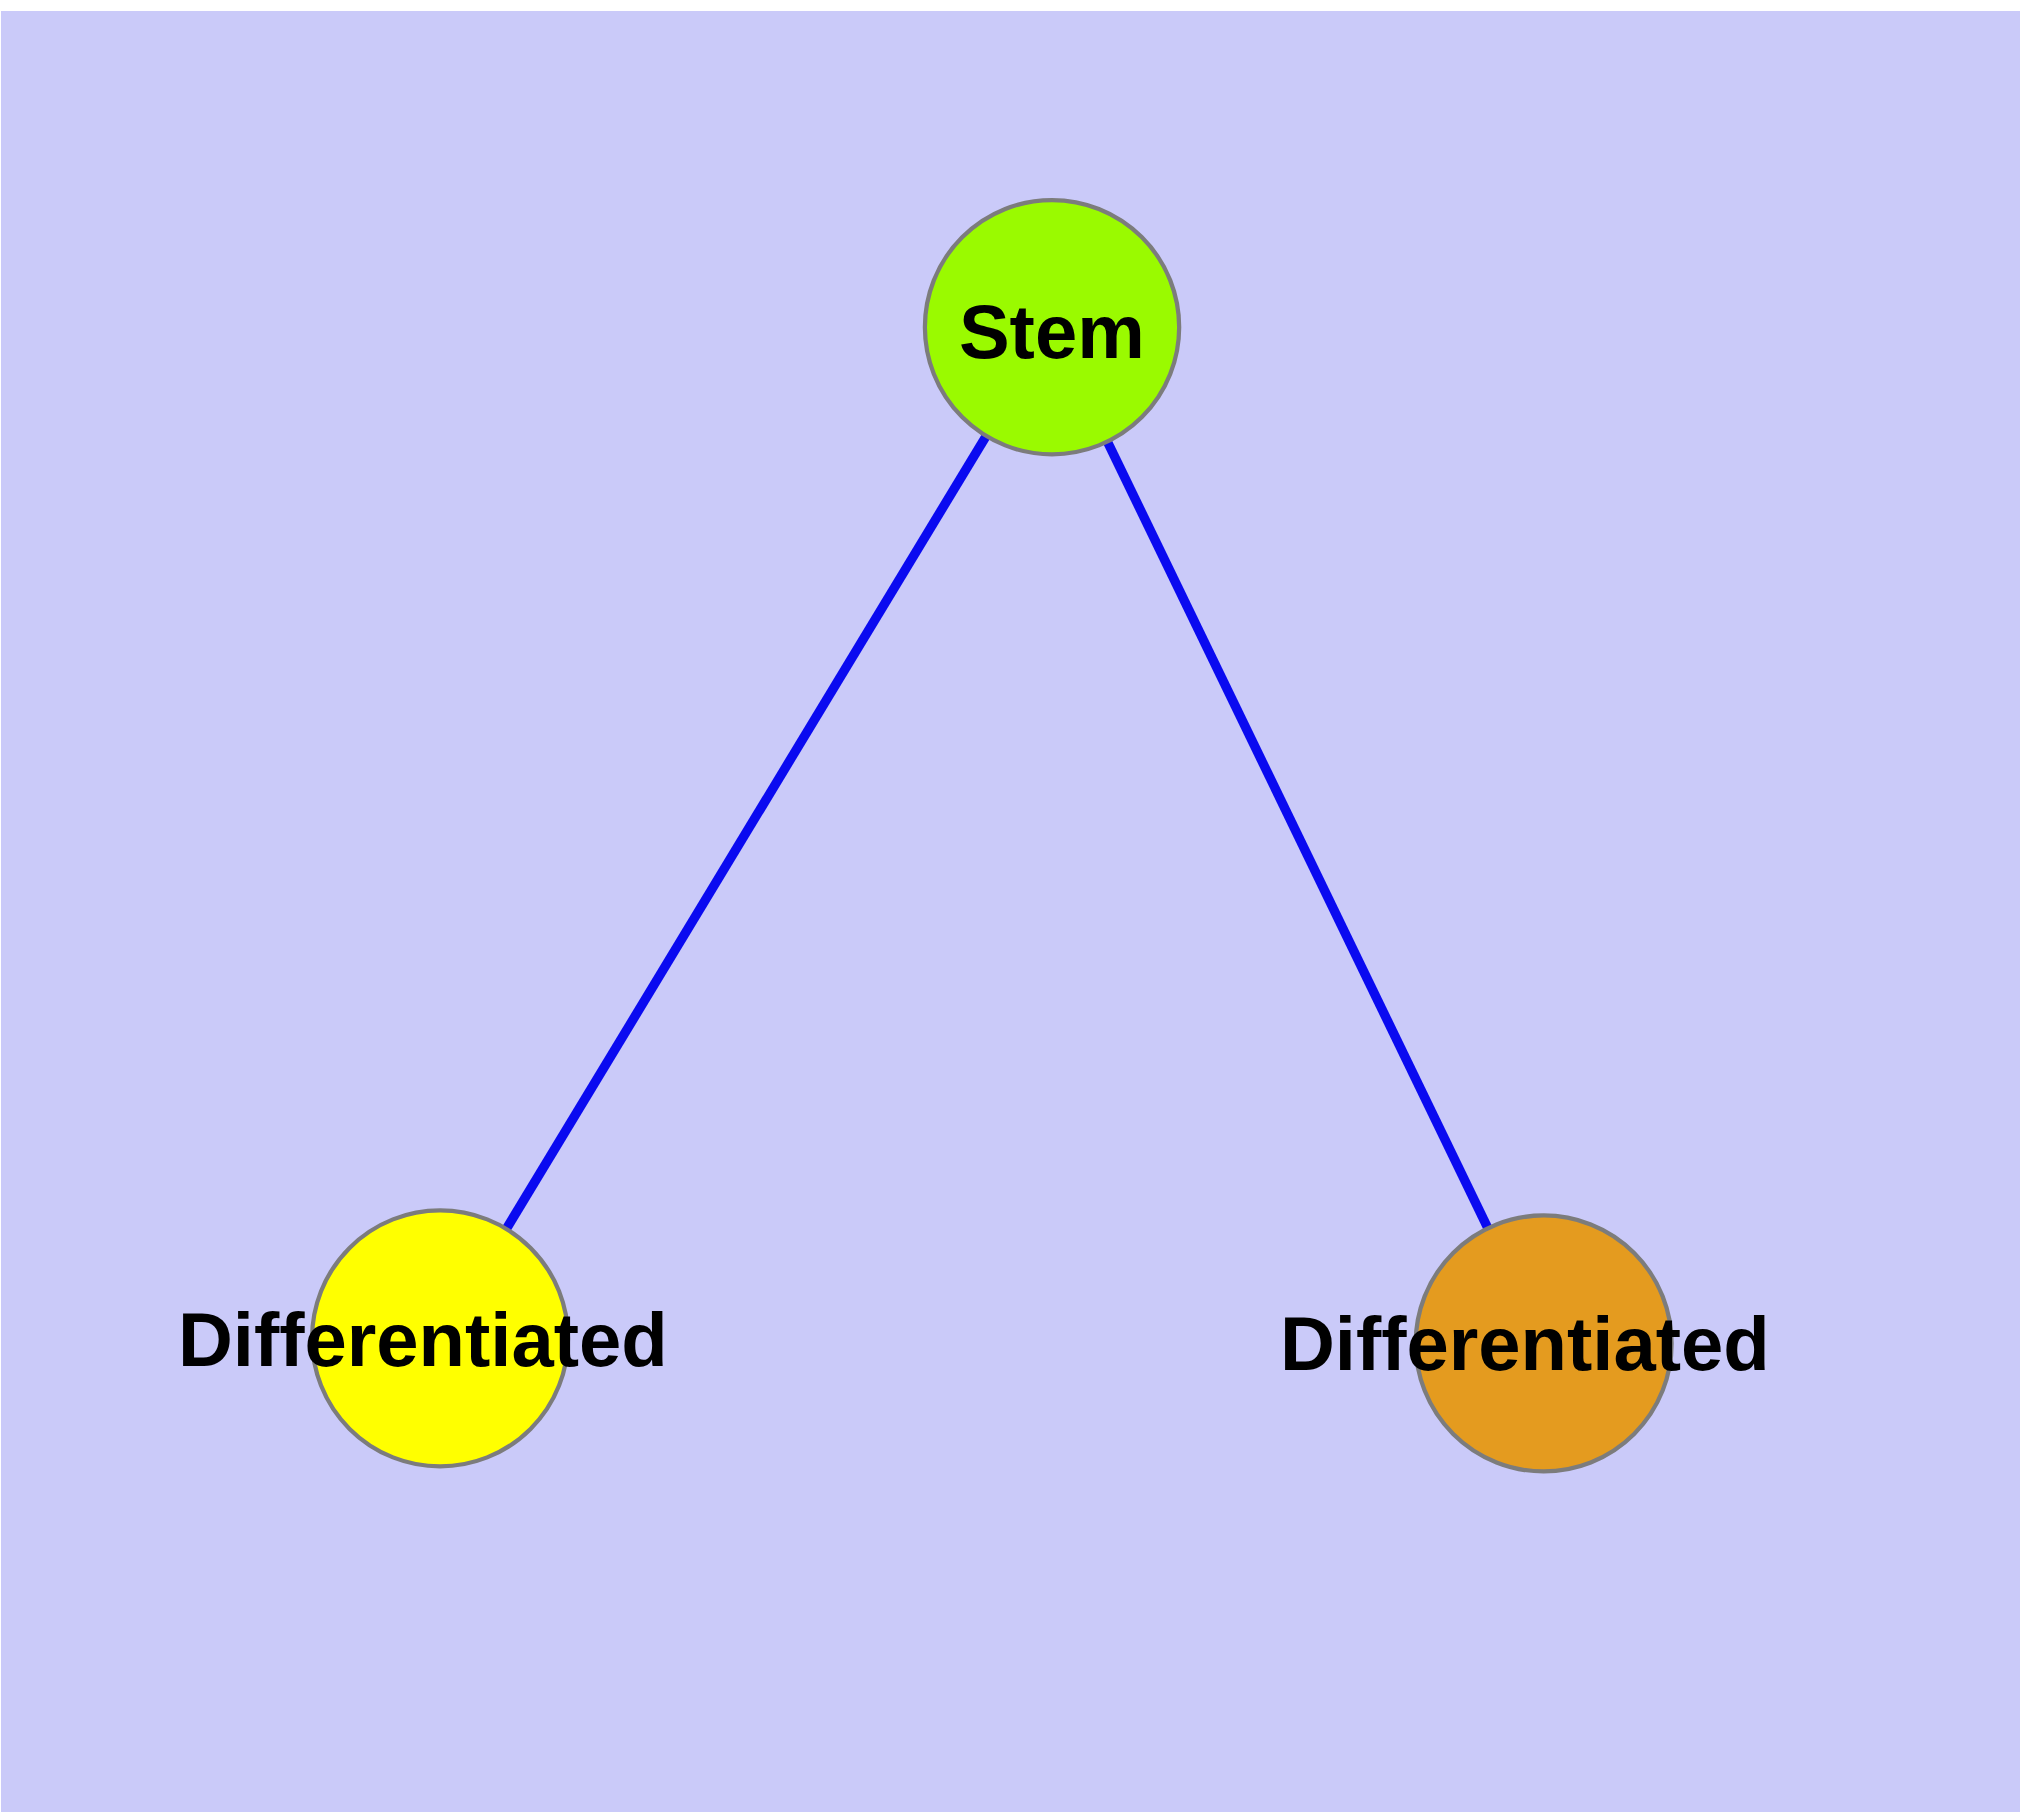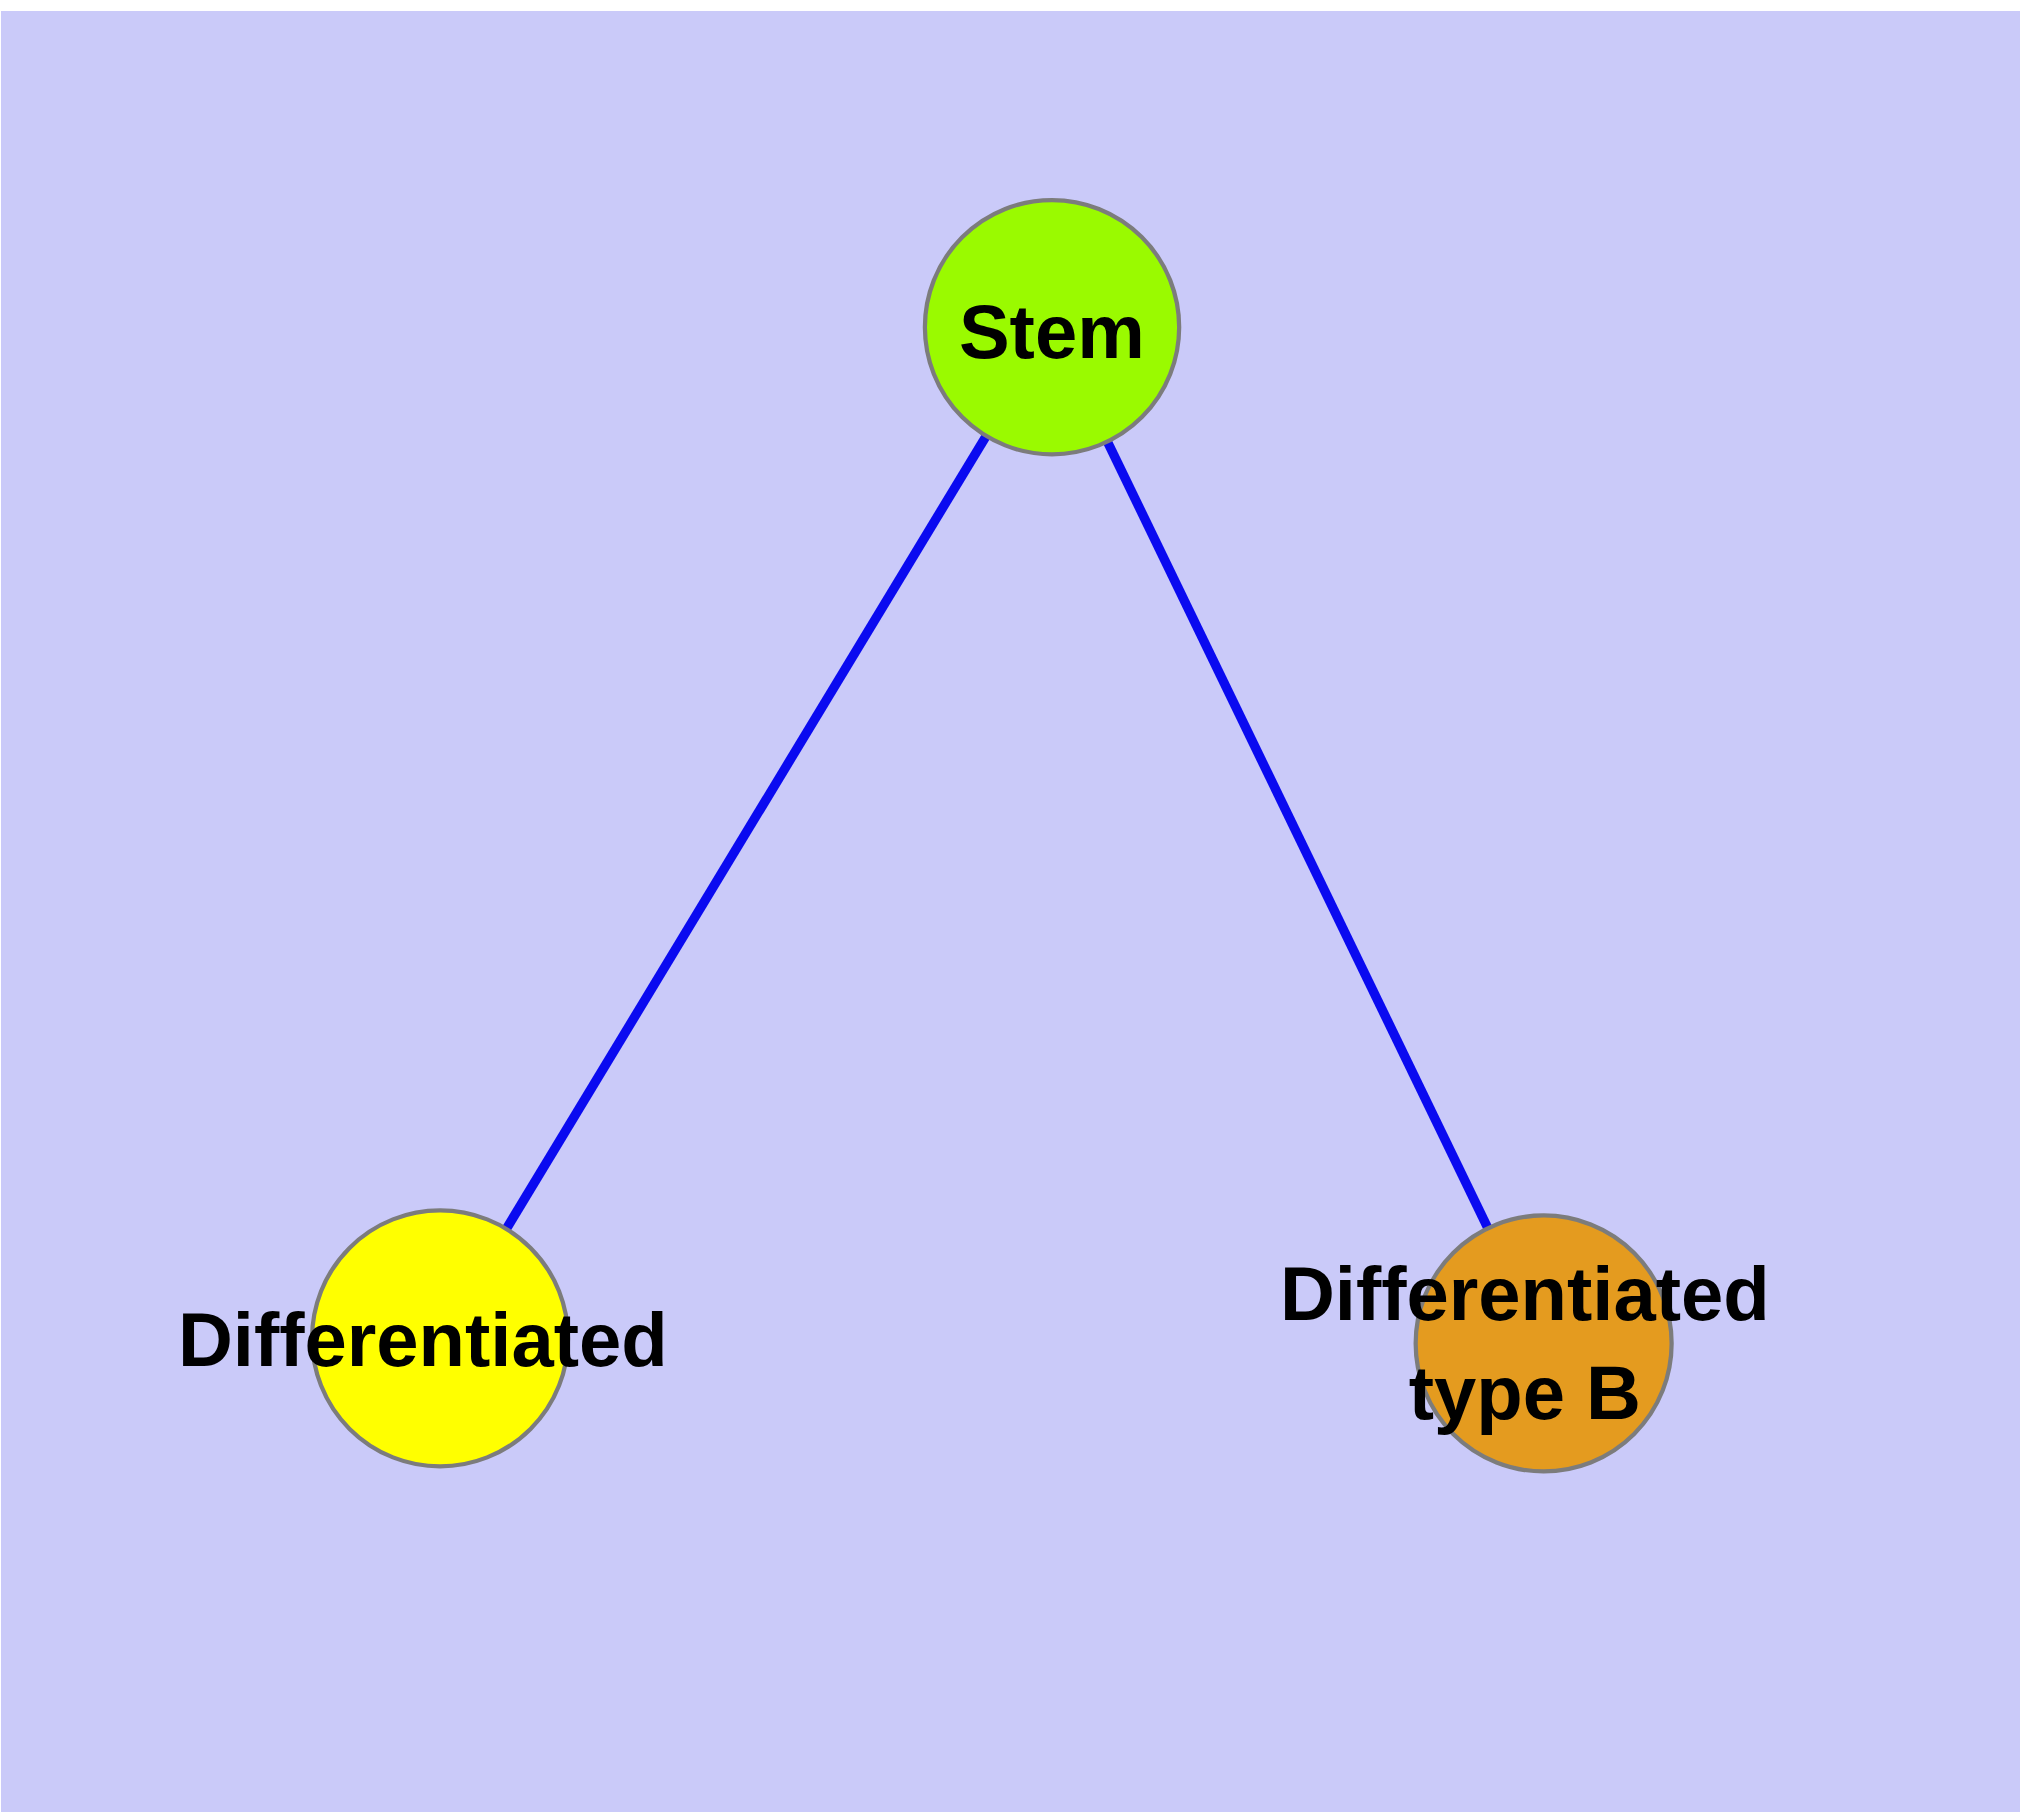--- a/index.html
+++ b/index.html
@@ -68,17 +68,16 @@
   </svg>
   <div id="label-layer">
       <div class="node-label" style="left: 1051px; top: 320px; color: rgb(0, 0, 0);">
         <span class="label-line">Stem</span>
       </div>
       <div class="node-label" style="left: 422px; top: 1328px; color: rgb(0, 0, 0);">
         <span class="label-line">Differentiated</span>
       </div>
       <div class="node-label" style="left: 1524px; top: 1332px; color: rgb(0, 0, 0);">
         <span class="label-line">Differentiated</span>
-        <span class="label-line">type B</span>
       </div>
     </div>
 </div>
 
 
 </body></html>

